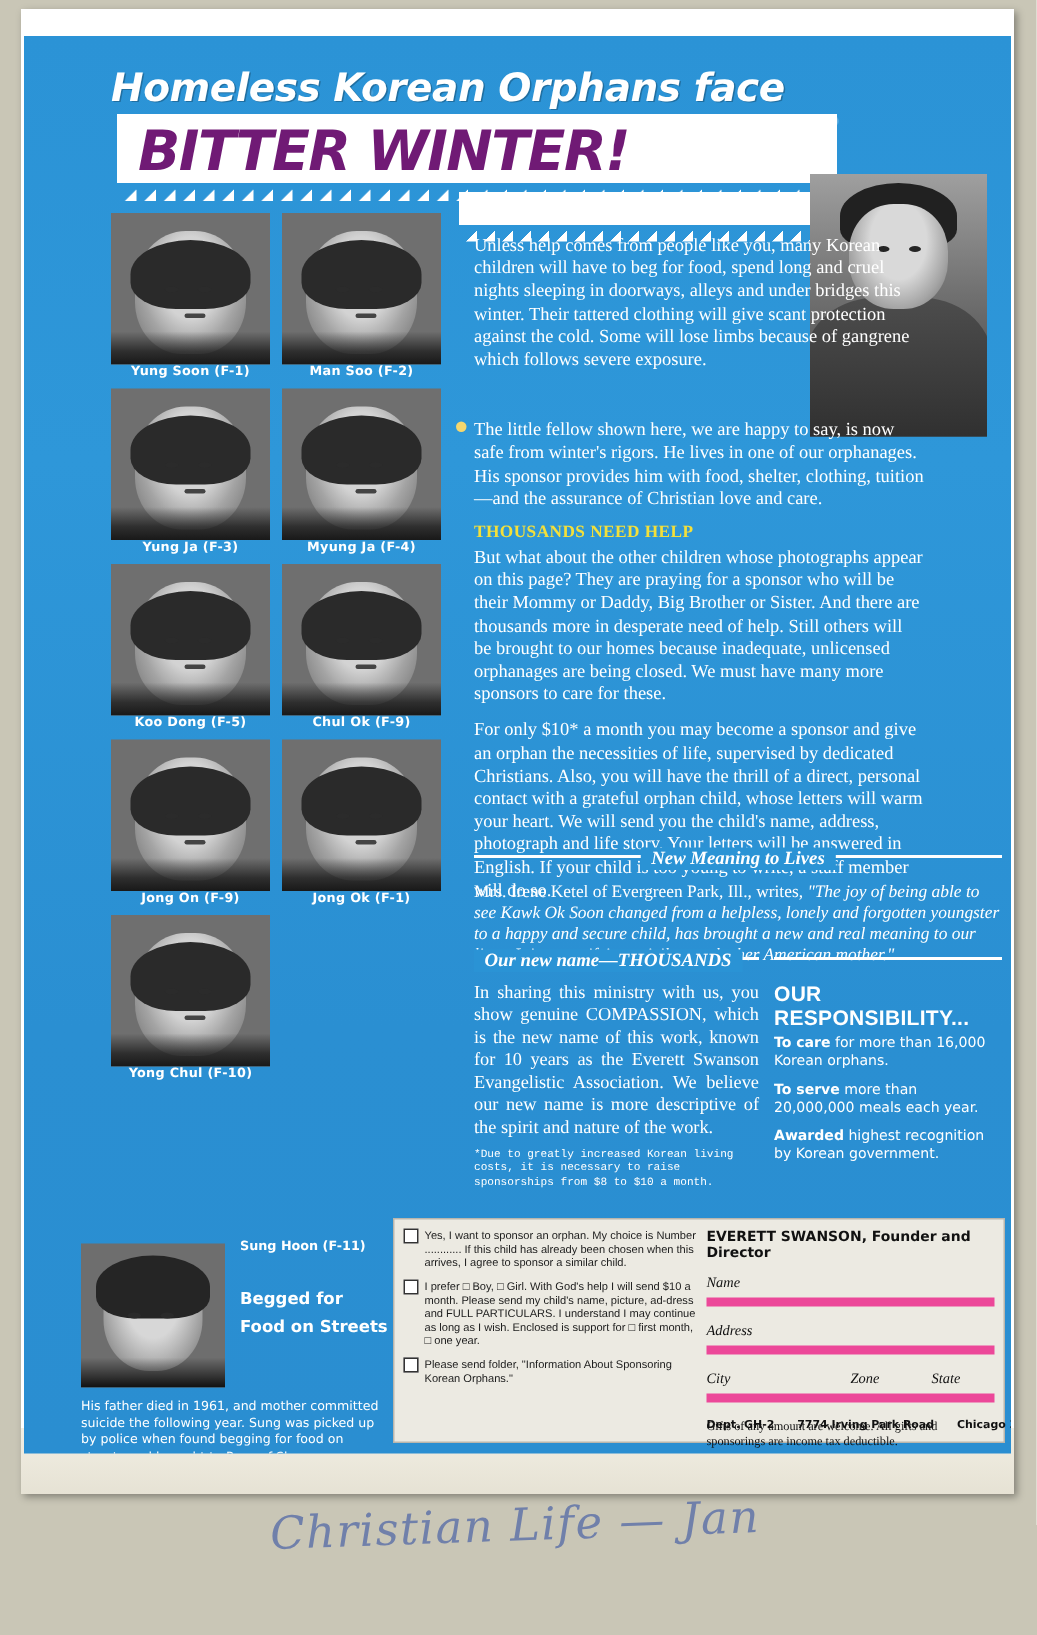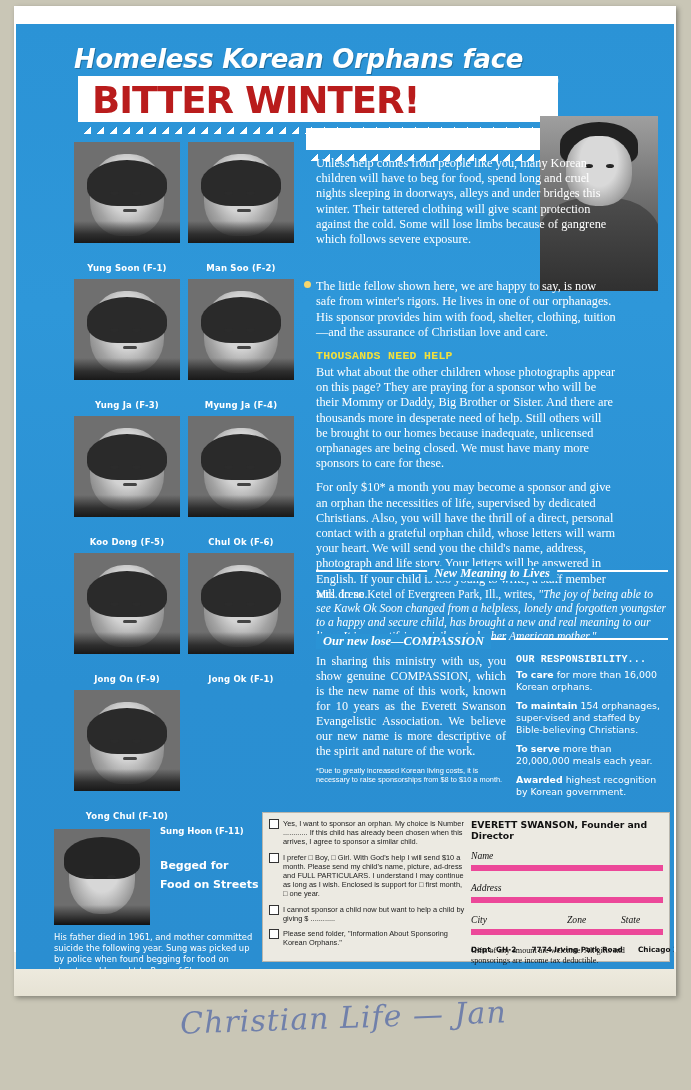--- a/index.html
+++ b/index.html
@@ -48,22 +48,22 @@
     background:#ffffff;
   }
   .headline2wrap:after{
     content:"";position:absolute;left:0;top:46px;width:480px;height:12px;
     background:
       linear-gradient(-45deg,#ffffff 6px, transparent 0) 0 0/13px 13px repeat-x;
   }
   .headline2{
     position:absolute;left:14px;top:3px;
     font-family:"DejaVu Sans", sans-serif;
-    font-weight:bold;
-    font-size:37px;letter-spacing:-1px;color:#b91c1c;
+    font-weight:bold;font-style:italic;
+    font-size:37px;letter-spacing:-1px;color:#701a75;
     white-space:nowrap;
   }
   
   .tornband{
     position:absolute;left:290px;top:104px;width:270px;height:22px;
     background:#ffffff;
   }
   .tornband:after{
     content:"";position:absolute;left:0;top:22px;width:270px;height:11px;
     background:linear-gradient(-45deg,#ffffff 6px, transparent 0) 0 0/12px 12px repeat-x;
@@ -97,35 +97,35 @@
     position:absolute;left:46%;top:66%;width:14px;height:3px;border-radius:3px;
     background:#4a4340;
   }
   .photo .bodyshade{
     position:absolute;left:0;bottom:0;width:100%;height:22px;
     background:linear-gradient(180deg,rgba(30,30,30,0) 0%, rgba(25,25,25,.75) 60%, rgba(15,15,15,.9) 100%);
   }
   .cap{
     font-family:"DejaVu Sans", sans-serif;
     font-size:8.5px;font-weight:bold;color:#ffffff;
-    text-align:center;padding-top:20px;letter-spacing:.2px;
+    text-align:center;padding-top:0;letter-spacing:.2px;
   }
   
   .rightcol{position:absolute;left:300px;top:132px;width:300px;color:#ffffff;}
   .bodytext{
     font-family:"Liberation Serif", serif;
     font-size:12.3px;line-height:15.2px;color:#ffffff;
     margin-bottom:9px;text-align:left;
   }
   .bullet{
     position:absolute;left:-12px;top:2px;width:7px;height:7px;border-radius:50%;
     background:#f5d76e;
   }
   .subhead{
-    font-family:Liberation Mono, monospace;
+    font-family:Liberation Serif, serif;
     font-weight:bold;font-size:11.5px;color:#f4e03a;
     letter-spacing:.3px;margin:2px 0 3px 0;
   }
   
   .boyphoto{
     position:absolute;right:16px;top:92px;width:118px;height:175px;
     filter:grayscale(1);
     background:linear-gradient(180deg,#9aa0a3 0%,#6d7275 45%,#3b3f42 100%);
     overflow:hidden;
   }
@@ -152,26 +152,26 @@
   }
   .quote em{font-style:italic;}
   
   .lowerleft{position:absolute;left:300px;top:630px;width:190px;}
   .lowerright{position:absolute;left:500px;top:630px;width:152px;}
   .compasstext{
     font-family:"Liberation Serif", serif;
     font-size:12.2px;line-height:15px;color:#ffffff;text-align:justify;
   }
   .footnote{
+    font-family:Liberation Mono, monospace;
+    font-size:7.4px;line-height:9.4px;color:#ffffff;margin-top:7px;
+  }
+  .respHead{
     font-family:Liberation Sans, sans-serif;
-    font-size:7.4px;line-height:9.4px;color:#ffffff;margin-top:7px;
-  }
-  .respHead{
-    font-family:Liberation Mono, monospace;
-    font-weight:bold;font-size:10px;color:#ffffff;letter-spacing:.2px;
+    font-weight:bold;font-size:14px;color:#ffffff;letter-spacing:.2px;
     margin-bottom:4px;
   }
   .respItem{
     font-family:"DejaVu Sans", sans-serif;
     font-size:9.4px;line-height:12px;color:#ffffff;margin-bottom:7px;
   }
   .respItem b{font-weight:bold;}
   
   .storybox{position:absolute;left:38px;top:800px;width:205px;}
   .storyphoto{
@@ -334,21 +334,21 @@
       </div>
       <div class="cell">
         <div class="photo">
             <div class="face"></div>
             <div class="hair"></div>
             <div class="eyeL"></div>
             <div class="eyeR"></div>
             <div class="mouth"></div>
             <div class="bodyshade"></div>
           </div>
-        <div class="cap">Chul Ok (F-6)</div>
+        <div class="cap">Chul Ok (F-9)</div>
       </div>
       <div class="cell">
         <div class="photo">
             <div class="face"></div>
             <div class="hair"></div>
             <div class="eyeL"></div>
             <div class="eyeR"></div>
             <div class="mouth"></div>
             <div class="bodyshade"></div>
           </div>
@@ -393,37 +393,34 @@
       <div class="rule"></div>
       <div class="ruletitle">New Meaning to Lives</div>
       <div class="quote" style="margin-top:-2px;">
         <span>Mrs. Irene Ketel of Evergreen Park, Ill., writes,</span>
         <em>"The joy of being able to see Kawk Ok Soon changed from a helpless, lonely and forgotten youngster to a happy and secure child, has brought a new and real meaning to our lives. It is a gratifying privilege to be her American mother."</em>
       </div>
     </div>
 
     <div class="rulebox" style="left:300px;top:614px;width:190px;">
       <div class="rule"></div>
-      <div class="ruletitle left">Our new lose—COMPASSION</div>
+      <div class="ruletitle left">Our new name—THOUSANDS</div>
     </div>
     <div class="lowerleft">
       <div class="compasstext">In sharing this ministry with us, you show genuine COMPASSION, which is the new name of this work, known for 10 years as the Everett Swanson Evangelistic Association. We believe our new name is more descriptive of the spirit and nature of the work.</div>
       <div class="footnote">*Due to greatly increased Korean living costs, it is necessary to raise sponsorships from $8 to $10 a month.</div>
     </div>
 
     <div class="rulebox" style="left:500px;top:614px;width:152px;">
       <div class="rule"></div>
     </div>
     <div class="lowerright">
       <div class="respHead">OUR RESPONSIBILITY...</div>
       <div class="respItem">
         <b>To care</b><span> for more than 16,000 Korean orphans.</span>
-      </div>
-      <div class="respItem">
-        <b>To maintain</b><span> 154 orphanages, super-vised and staffed by Bible-believing Christians.</span>
       </div>
       <div class="respItem">
         <b>To serve</b><span> more than 20,000,000 meals each year.</span>
       </div>
       <div class="respItem">
         <b>Awarded</b><span> highest recognition by Korean government.</span>
       </div>
     </div>
 
     <div class="storybox">
@@ -444,21 +441,20 @@
         <div class="cb">
           <span class="box"></span>
           <span>Yes, I want to sponsor an orphan. My choice is Number ............ If this child has already been chosen when this arrives, I agree to sponsor a similar child.</span>
         </div>
         <div class="cb">
           <span class="box"></span>
           <span>I prefer □ Boy, □ Girl. With God's help I will send $10 a month. Please send my child's name, picture, ad-dress and FULL PARTICULARS. I understand I may continue as long as I wish. Enclosed is support for □ first month, □ one year.</span>
         </div>
         <div class="cb">
           <span class="box"></span>
-          <span>I cannot sponsor a child now but want to help a child by giving $ ............</span>
         </div>
         <div class="cb">
           <span class="box"></span>
           <span>Please send folder, "Information About Sponsoring Korean Orphans."</span>
         </div>
       </div>
       <div class="right">
         <div class="orgname">EVERETT SWANSON, Founder and Director</div>
         <div class="fieldline">
           <span>Name</span>

